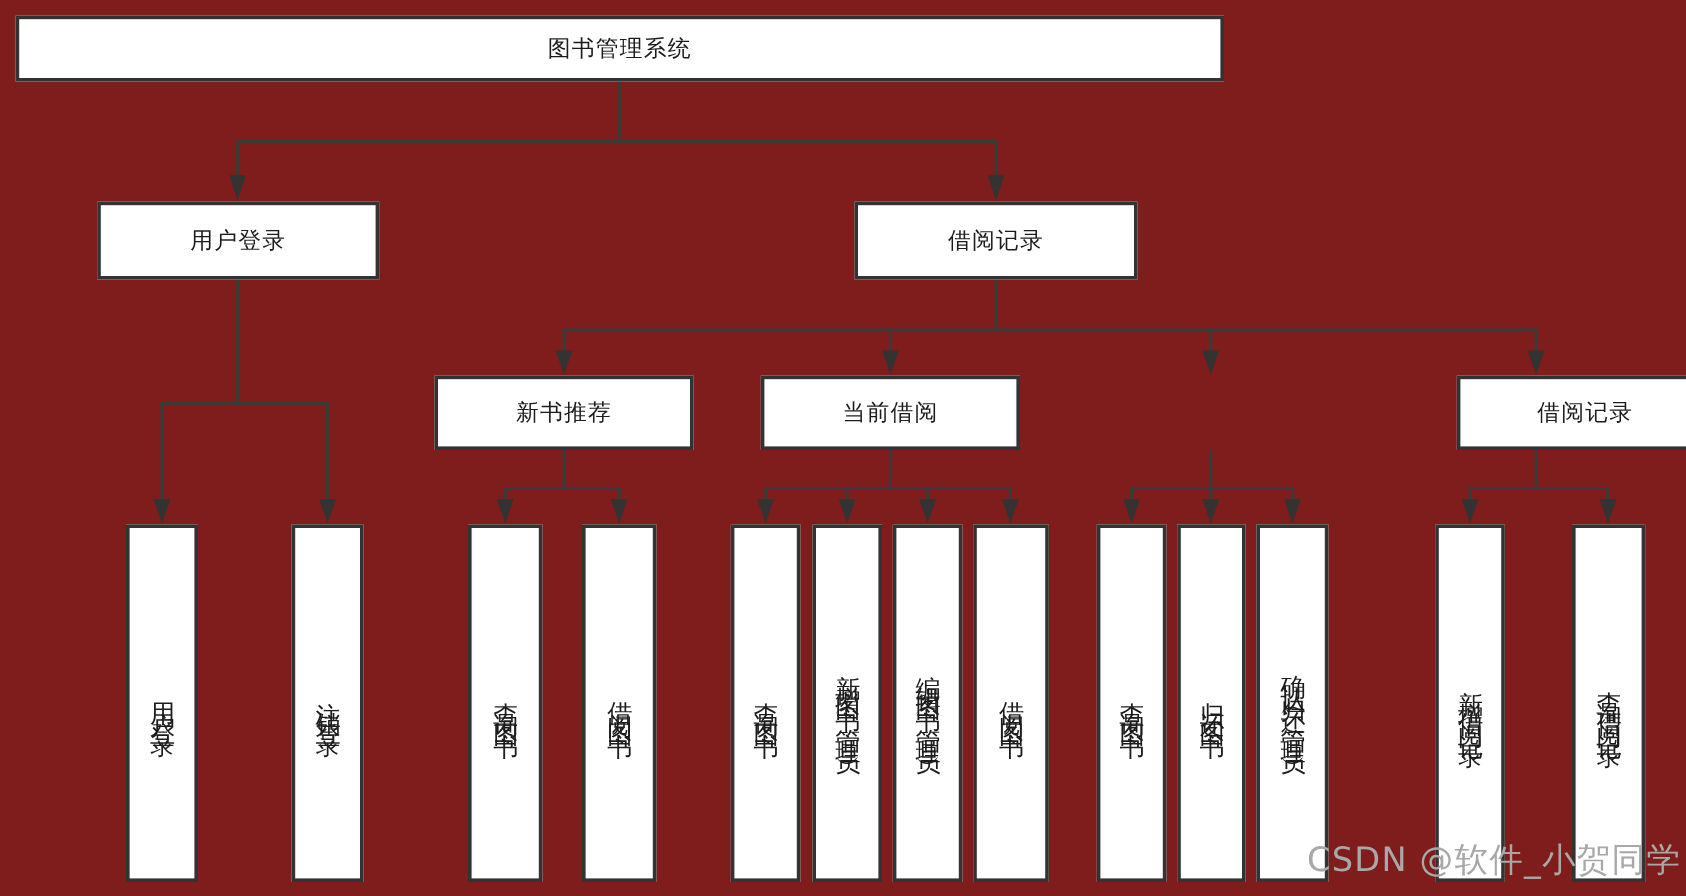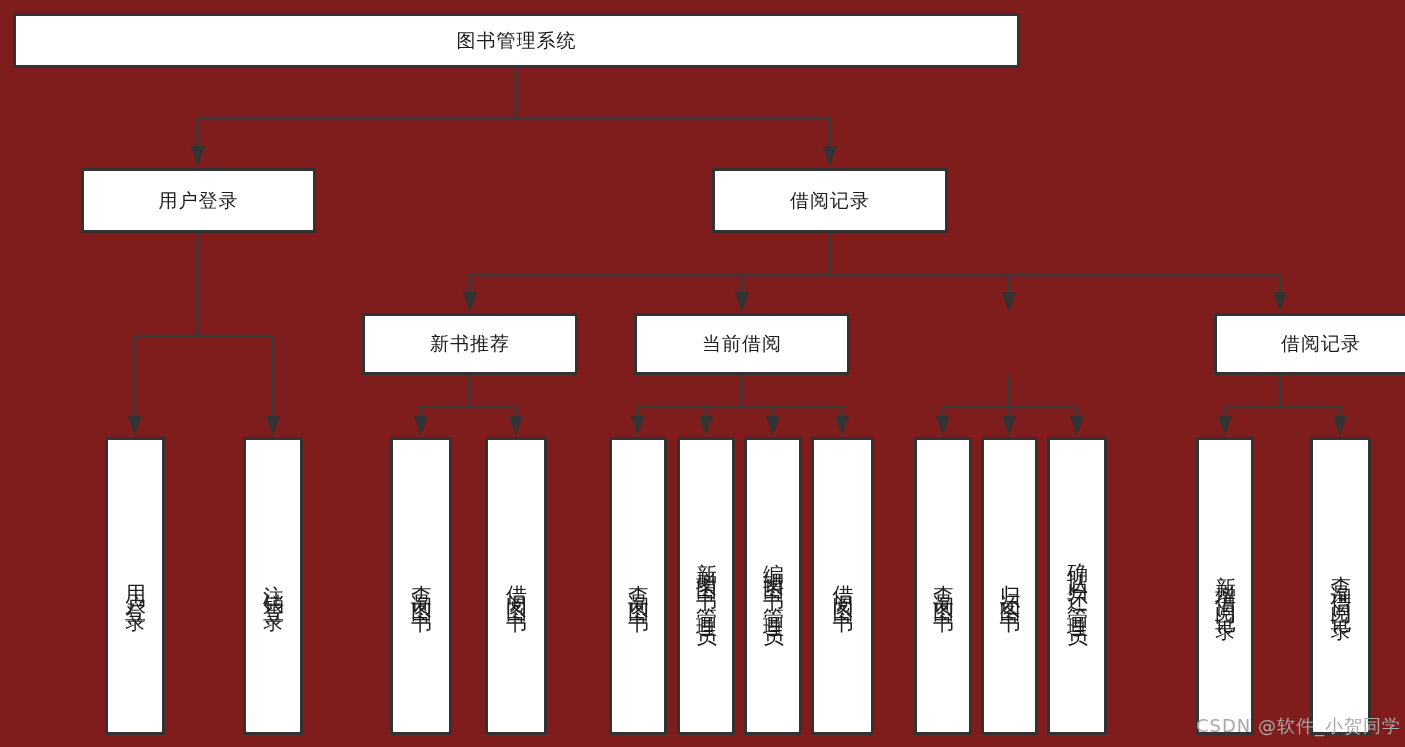--- a/index.html
+++ b/index.html
@@ -29,22 +29,22 @@
   .vnode{
     writing-mode:vertical-rl;
     text-orientation:mixed;
     font-size:21px;
     letter-spacing:9px;
     line-height:1;
   }
   .watermark{
     position:absolute;
     right:4px;
-    top:714px;
-    font-size:18px;
+    top:698px;
+    font-size:28px;
     color:#a8a8a8;
     letter-spacing:1px;
     white-space:nowrap;
   }
 </style>
 </head>
 <body>
 
 <div class="canvas">
 

